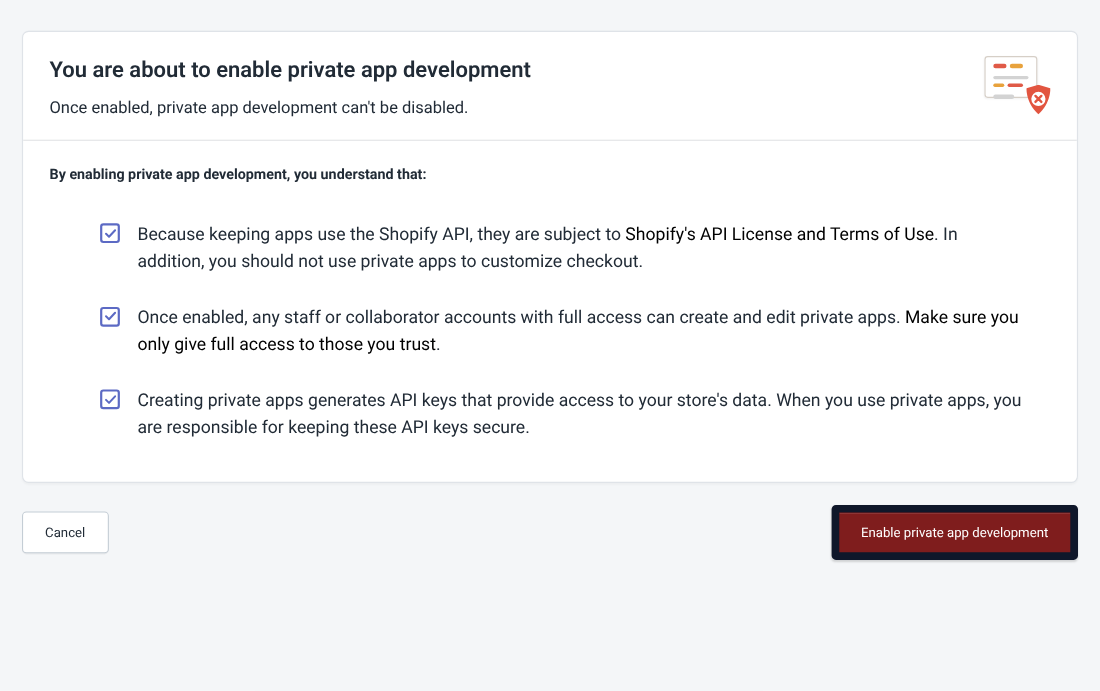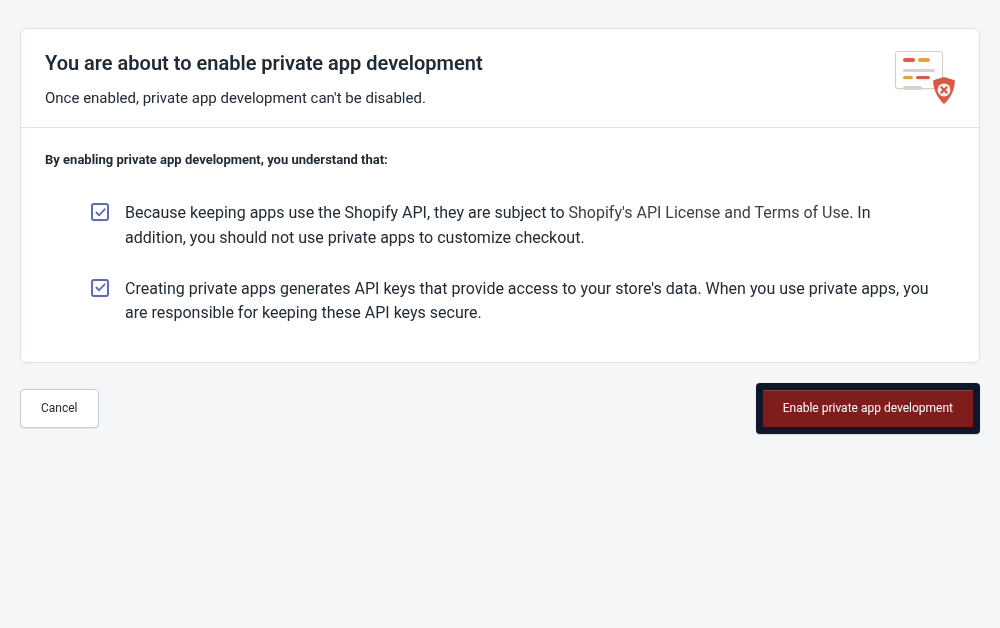--- a/index.html
+++ b/index.html
@@ -112,21 +112,21 @@
     .checkbox svg {
       width: 11px;
       height: 11px;
     }
     .item-text {
       font-size: 16px;
       line-height: 1.55;
       color: #212b36;
     }
     .item-text a {
-      color: #404040;
+      color: #000000;
       text-decoration: none;
     }
     .actions {
       display: flex;
       justify-content: space-between;
       align-items: center;
       margin-top: 20px;
     }
     .btn {
       font-size: 12px;
@@ -189,28 +189,38 @@
         <div class="checkbox">
           <svg viewBox="0 0 12 12">
               <path d="M1.5 6 L4.5 9 L10.5 2.5" fill="none" stroke="#5c6ac4" stroke-width="2" stroke-linecap="round" stroke-linejoin="round"></path>
             </svg>
         </div>
         <div class="item-text">
           <span>Because keeping apps use the Shopify API, they are subject to </span><a href="#">Shopify's API License and Terms of Use</a><span>. In addition, you should not use private apps to customize checkout.</span>
         </div>
       </div>
 
-
       <div class="check-item">
         <div class="checkbox">
           <svg viewBox="0 0 12 12">
               <path d="M1.5 6 L4.5 9 L10.5 2.5" fill="none" stroke="#5c6ac4" stroke-width="2" stroke-linecap="round" stroke-linejoin="round"></path>
             </svg>
         </div>
         <div class="item-text">
+          <span>Once enabled, any staff or collaborator accounts with full access can create and edit private apps. </span><a href="#">Make sure you only give full access to those you trust</a><span>.</span>
+        </div>
+      </div>
+
+      <div class="check-item">
+        <div class="checkbox">
+          <svg viewBox="0 0 12 12">
+              <path d="M1.5 6 L4.5 9 L10.5 2.5" fill="none" stroke="#5c6ac4" stroke-width="2" stroke-linecap="round" stroke-linejoin="round"></path>
+            </svg>
+        </div>
+        <div class="item-text">
           <span>Creating private apps generates API keys that provide access to your store's data. When you use private apps, you are responsible for keeping these API keys secure.</span>
         </div>
       </div>
 
     </div>
   </div>
 </div>
 
 <div class="actions">
   <button class="btn btn-secondary">Cancel</button>

